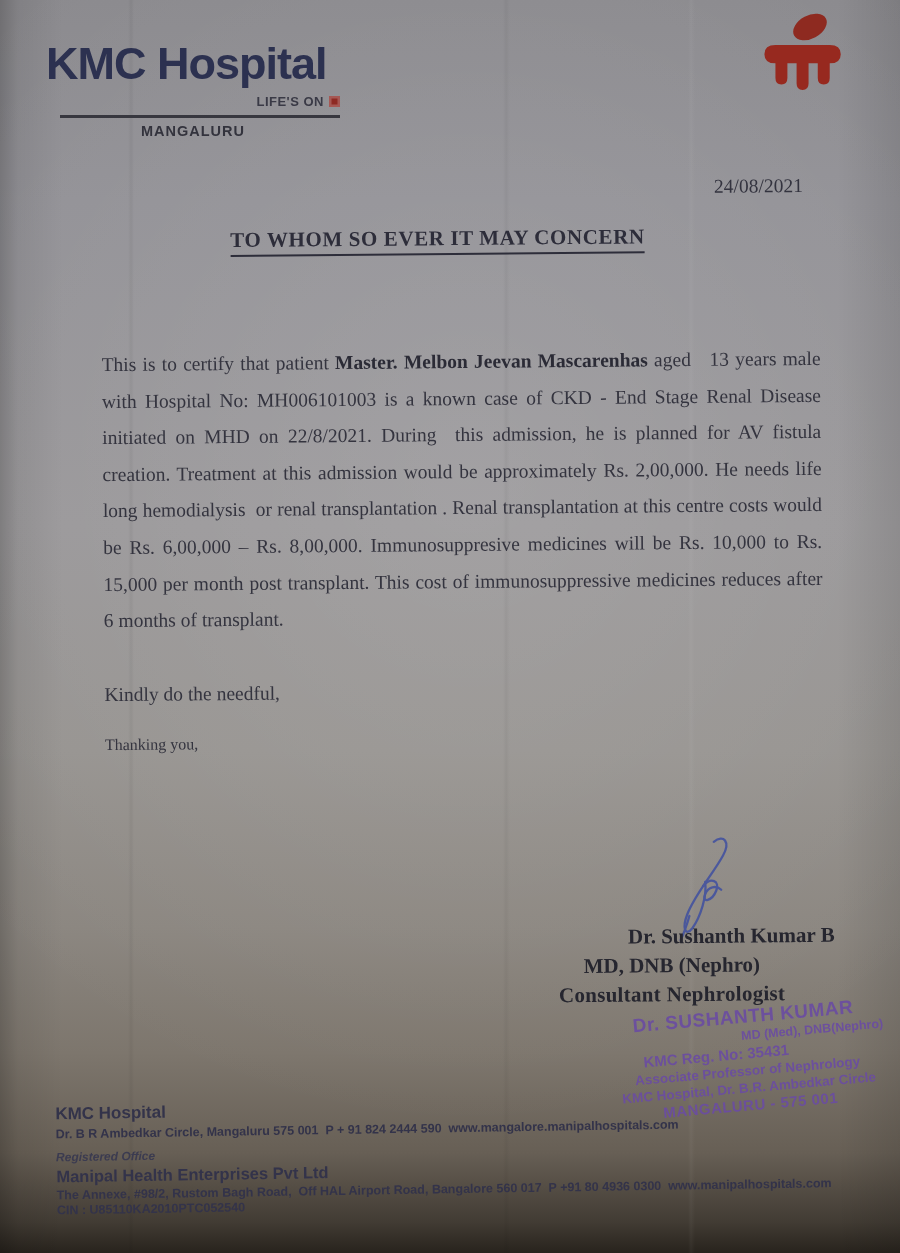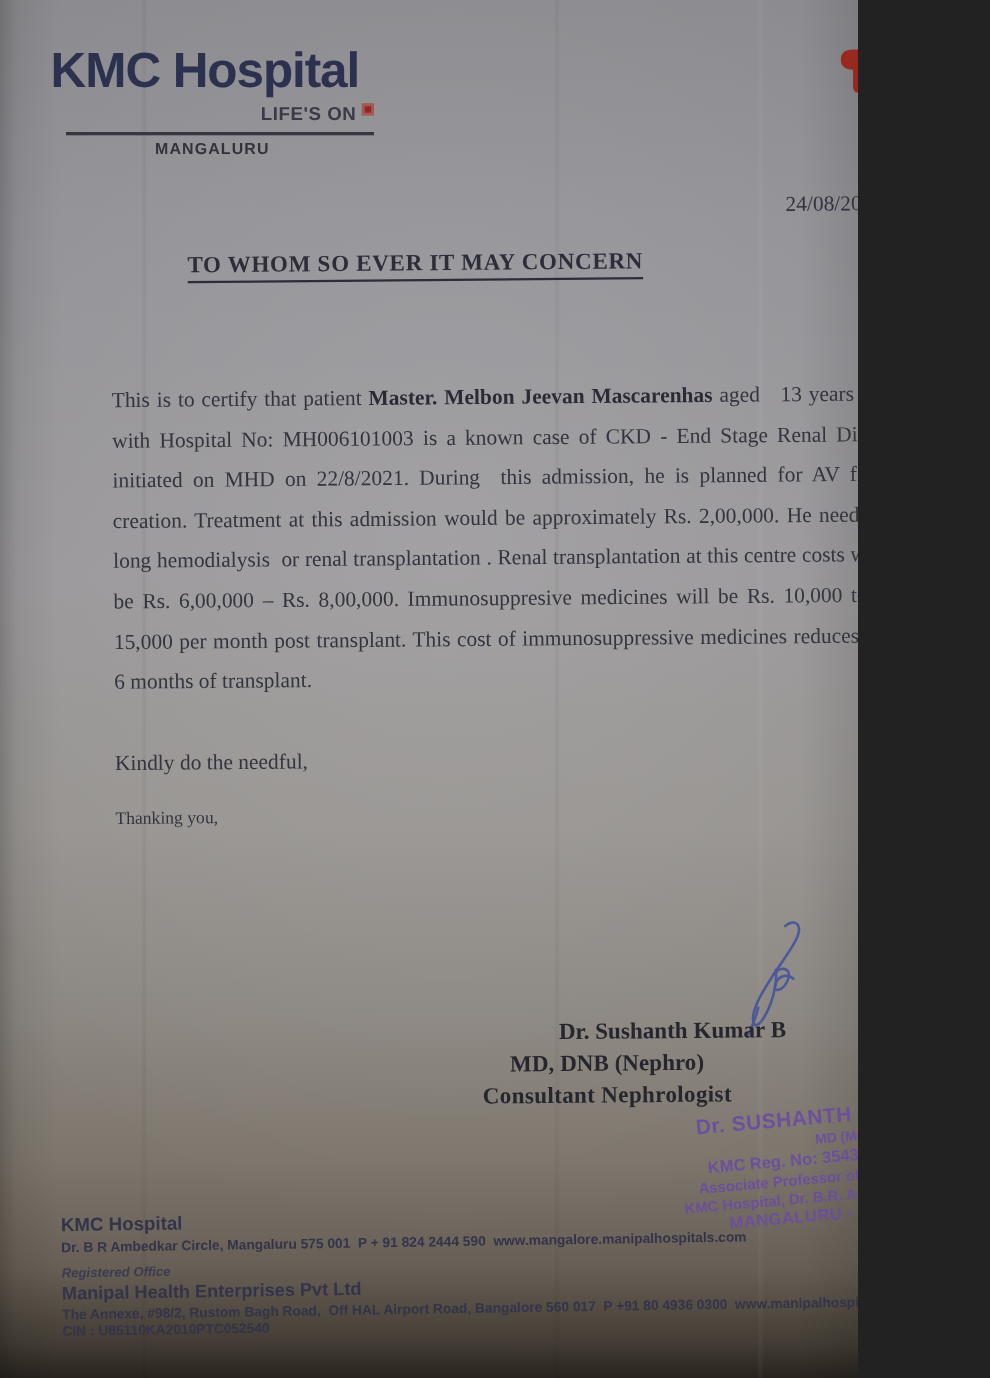--- a/index.html
+++ b/index.html
@@ -1,40 +1,40 @@
 <!DOCTYPE html>
 <html><head>
 <meta charset="utf-8">
 <style>
   html,body{margin:0;padding:0;background:#222;}
   .page{
     position:relative;
-    width:780px;height:1253px;
+    width:900px;height:1253px;
     overflow:hidden;
     font-family:"Liberation Serif", serif;
     background:
       radial-gradient(120% 85% at 52% 38%, rgba(255,255,255,0.10), rgba(0,0,0,0) 62%),
       linear-gradient(90deg, rgba(0,0,0,0.20) 0px, rgba(0,0,0,0.07) 2%, rgba(0,0,0,0) 7%, rgba(0,0,0,0) 93%, rgba(0,0,0,0.10) 100%),
       linear-gradient(180deg, #8b8a8e 0%, #929196 16%, #999799 42%, #969390 60%, #8b8680 74%, #7d766d 84%, #675f55 92%, #423c34 97.5%, #28231d 100%);
   }
   
   .page::before{
     content:"";position:absolute;inset:0;pointer-events:none;
     background:
       linear-gradient(90deg, transparent 128px, rgba(0,0,0,0.05) 131px, transparent 134px),
       linear-gradient(90deg, transparent 503px, rgba(0,0,0,0.045) 506px, transparent 510px),
       linear-gradient(90deg, transparent 688px, rgba(255,255,255,0.04) 691px, transparent 695px);
   }
   .tilt{position:absolute;inset:0;transform:rotate(-0.5deg);transform-origin:460px 640px;}
 
   
   .kmc-logo{position:absolute;left:46px;top:38px;width:294px;color:#2e3350;}
   .kmc-logo .name{font-family:"Liberation Sans",sans-serif;font-size:45px;font-weight:600;letter-spacing:-1px;color:#2c3150;}
-  .kmc-logo .tagline{display:flex;justify-content:flex-end;gap:5px;margin-top:4px;
-    font-family:"Liberation Sans",sans-serif;font-size:17px;font-weight:700;color:#3a3a46;letter-spacing:.5px;}
+  .kmc-logo .tagline{display:flex;justify-content:flex-end;align-items:center;gap:5px;margin-top:4px;
+    font-family:"Liberation Sans",sans-serif;font-size:13px;font-weight:700;color:#3a3a46;letter-spacing:.5px;}
   .lifes-on-mark{width:11px;height:11px;background:#8e2a24;display:inline-block;
     box-shadow:inset 0 0 0 2.5px rgba(255,255,255,0.22);}
   .kmc-logo .rule{height:3px;background:#37373f;margin-top:6px;margin-left:14px;}
   .kmc-logo .city{margin-top:5px;text-align:center;font-family:"Liberation Sans",sans-serif;
     font-size:14.5px;font-weight:700;color:#33333d;letter-spacing:1px;}
   .manipal-logo{position:absolute;left:763px;top:10px;width:84px;height:92px;}
 
   
   .date{position:absolute;left:718px;top:178px;font-size:19.5px;color:#33333f;}
   .title{position:absolute;left:0;right:18px;top:226px;text-align:center;}

